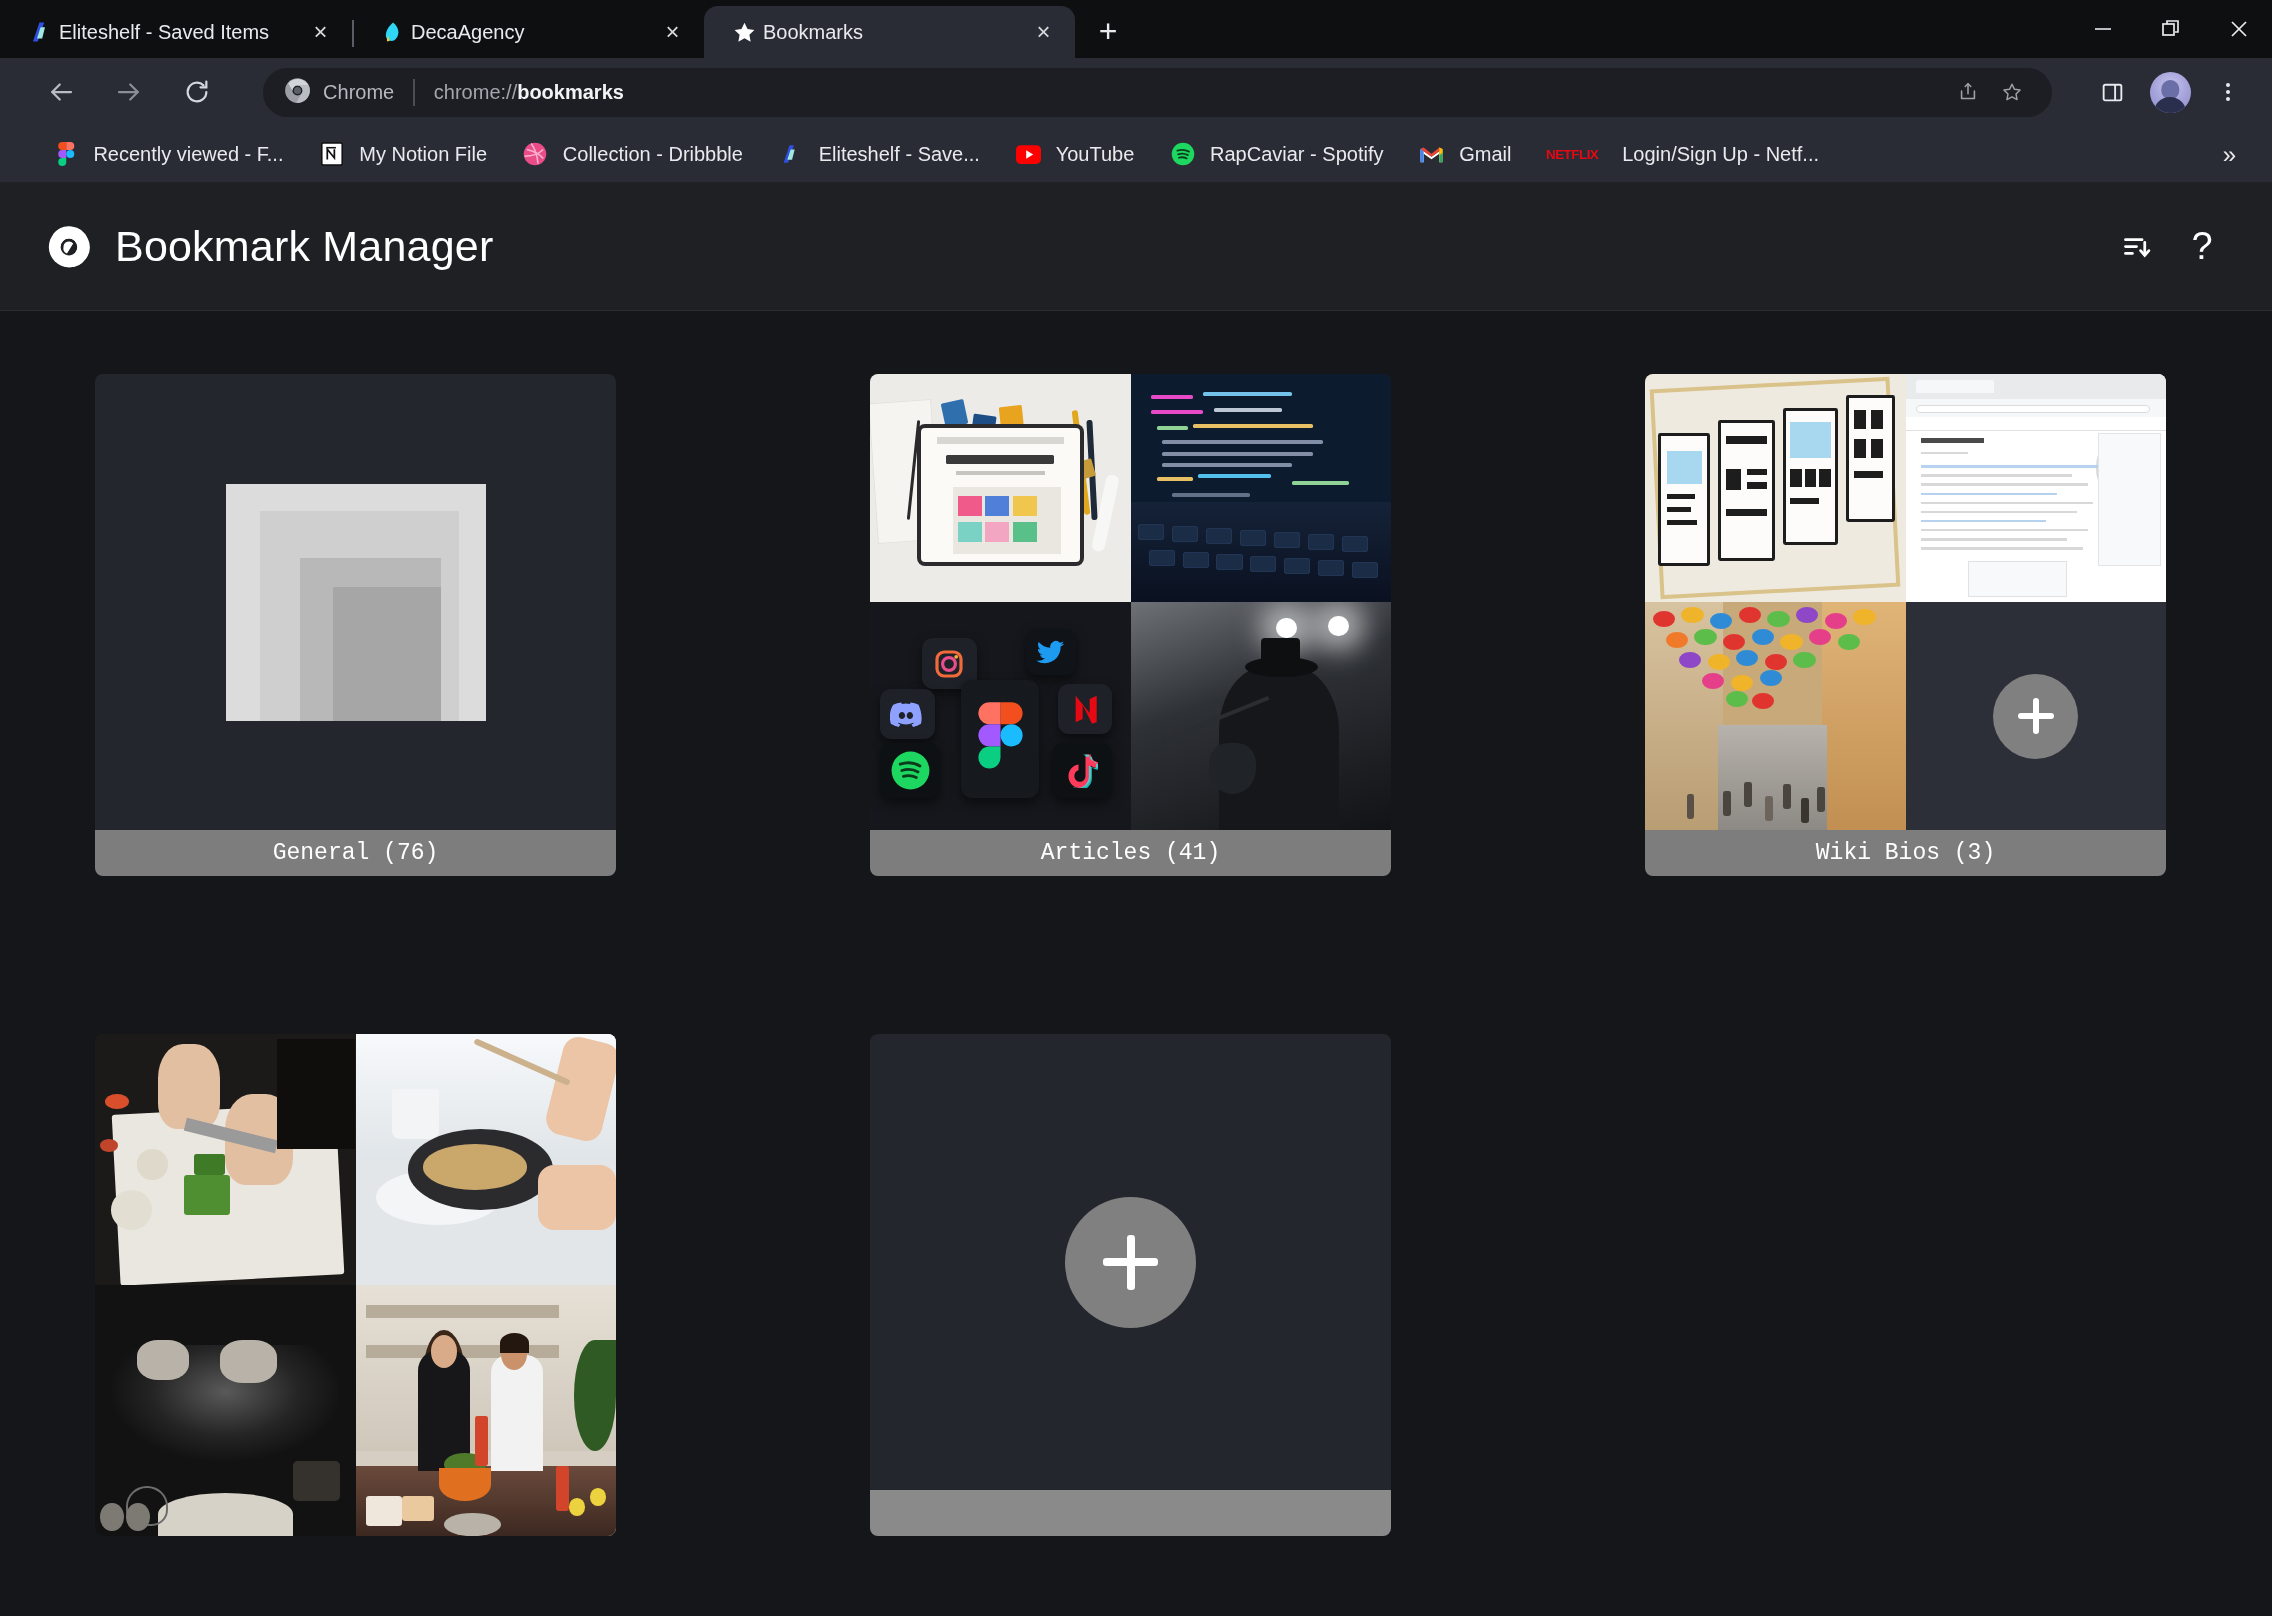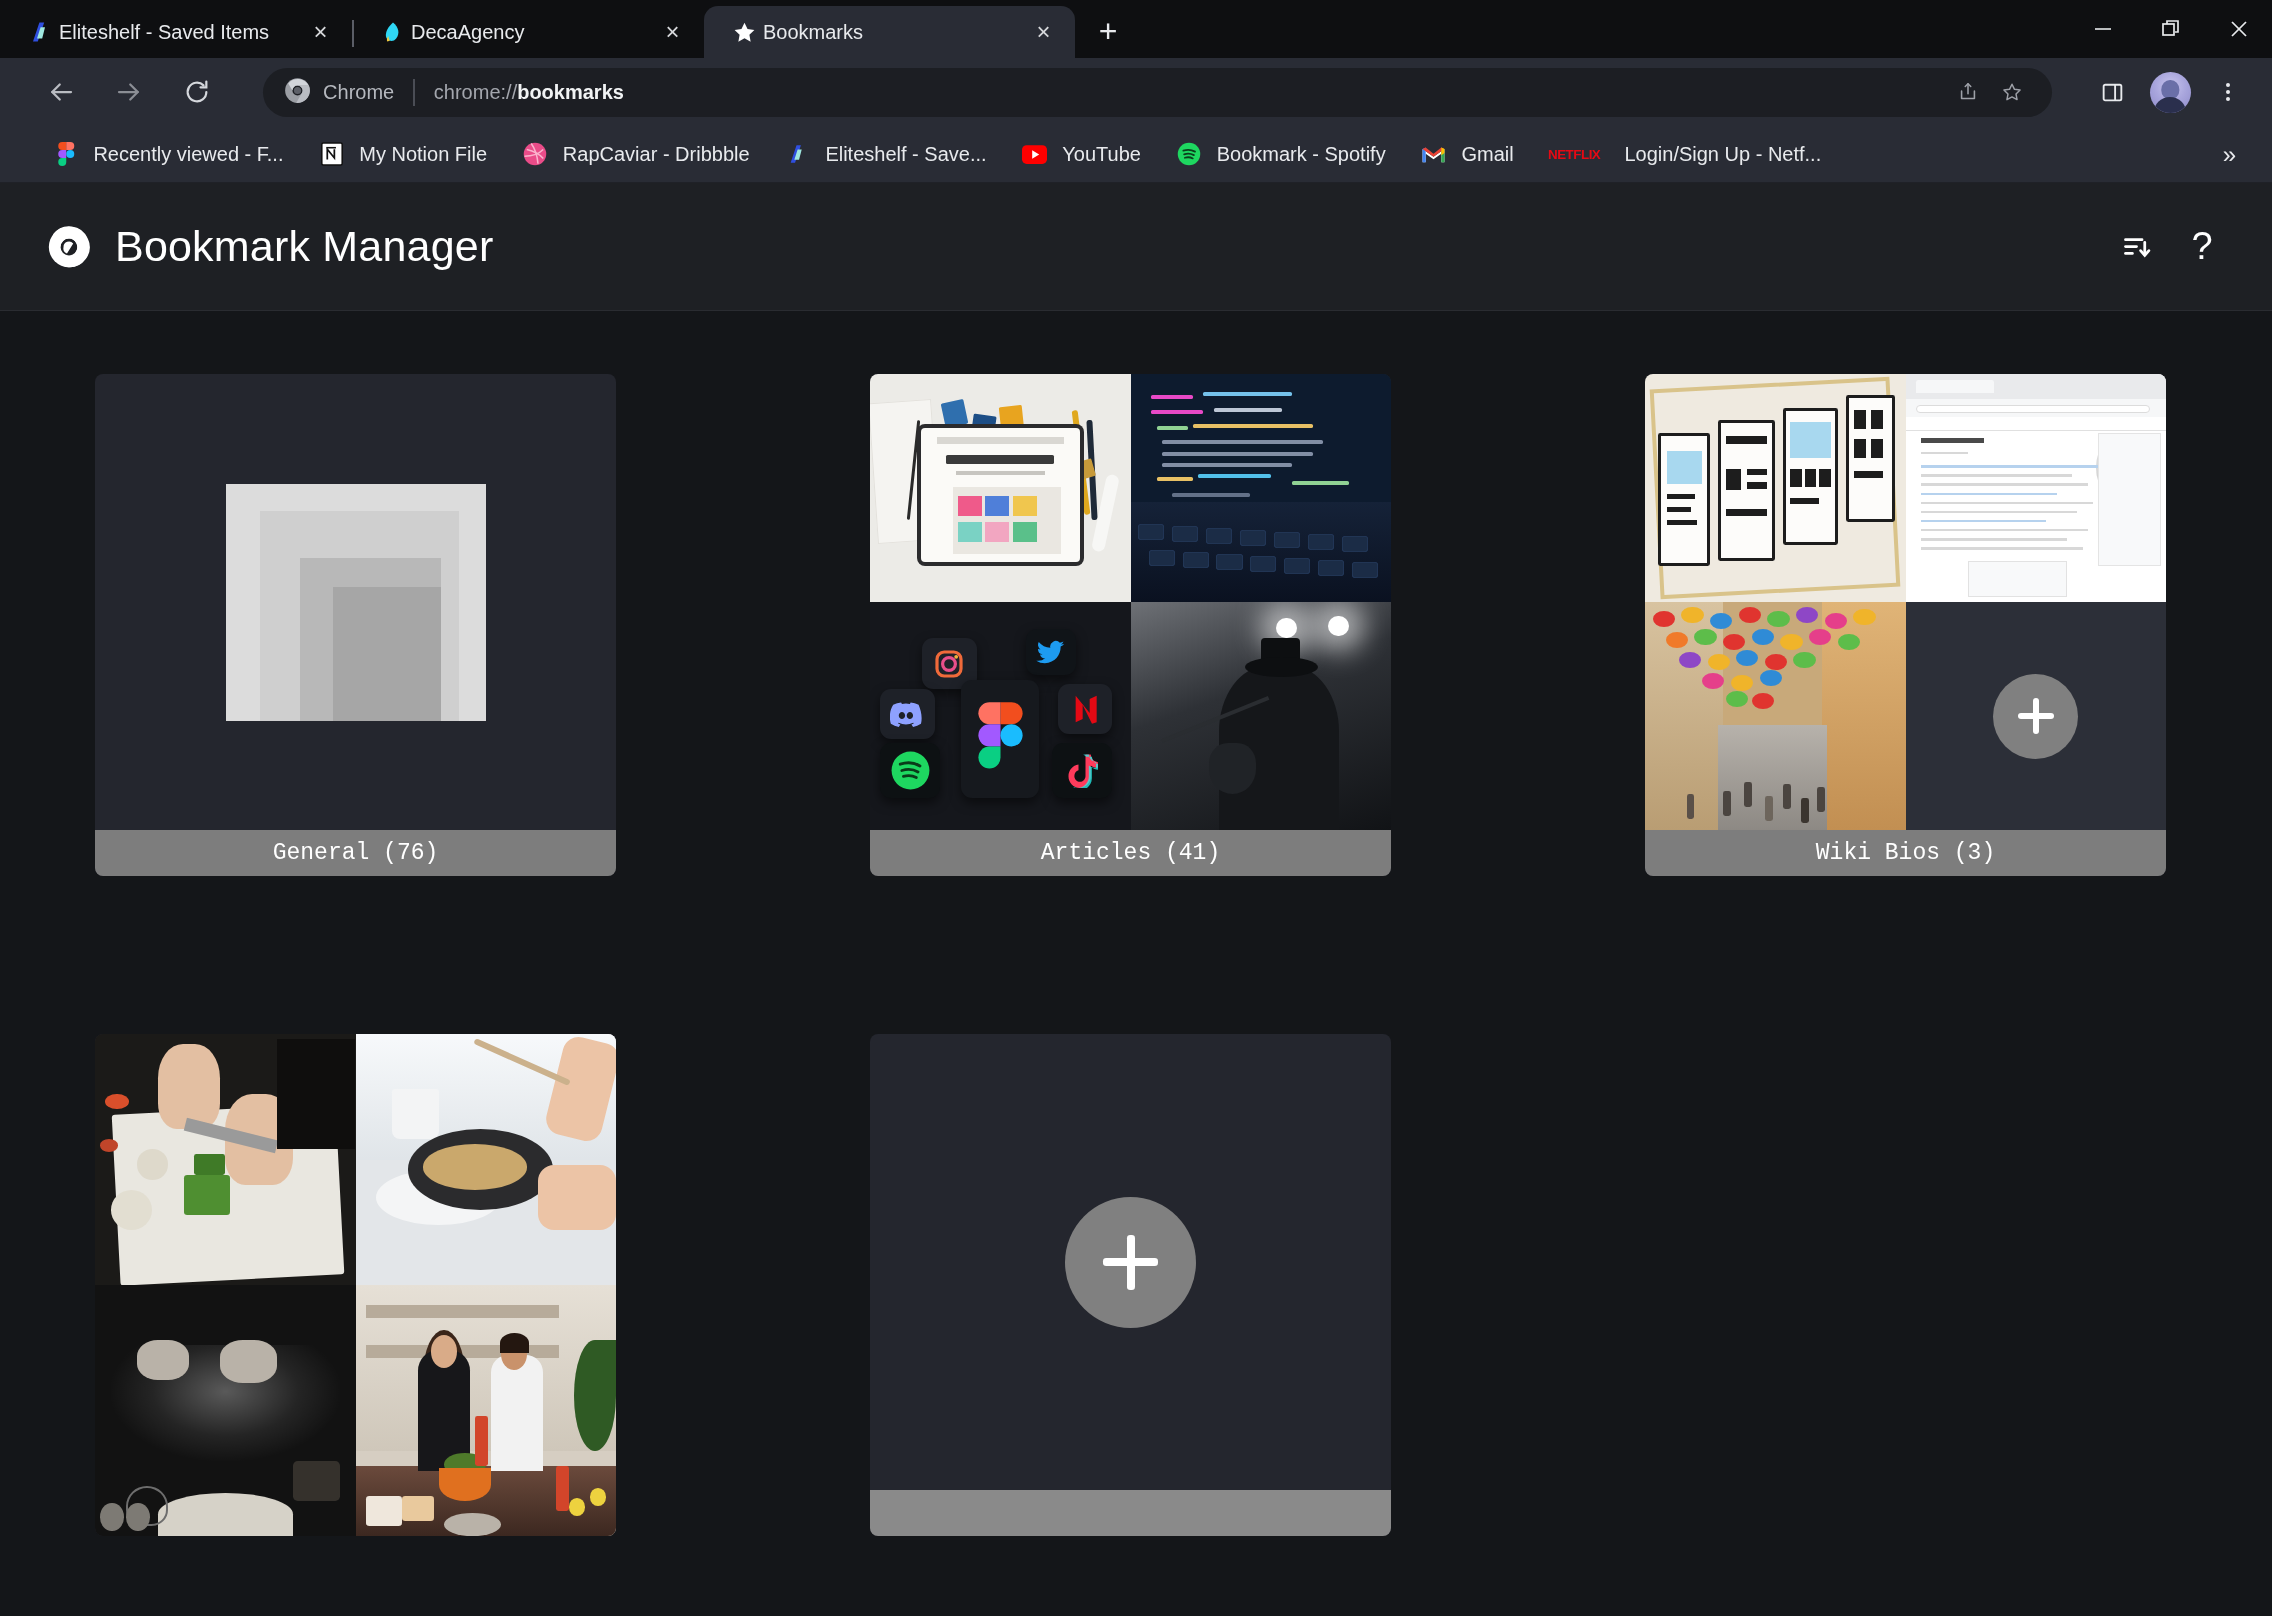--- a/index.html
+++ b/index.html
@@ -723,21 +723,21 @@
     <span class="bm-ico">
       <svg width="24" height="24" viewBox="0 0 32 32">
         <circle cx="16" cy="16" r="15" fill="#ea4c89"></circle>
         <g stroke="#fbb3cd" stroke-width="2" fill="none">
           <path d="M5 10c9 2 17 6 22 12"></path>
           <path d="M11 2c5 7 8 15 9 27"></path>
           <path d="M2 19c10 0 19-3 25-9"></path>
         </g>
       </svg>
     </span>
-    <span class="bm-label">RapCaviar - Dribbble</span>
+    <span class="bm-label">Collection - Dribbble</span>
   </div>
 
   <div class="bm-item">
     <span class="bm-ico">
       <svg width="22" height="22" viewBox="0 0 30 30">
         <path d="M13 3 L5 27 L11 27 L19 3 Z" fill="#2f4fe0"></path>
         <path d="M14.5 9 L10 23 L16.5 23 L20 9 Z" fill="#9fe8e0"></path>
       </svg>
     </span>
     <span class="bm-label">Eliteshelf - Save...</span>
@@ -757,21 +757,21 @@
     <span class="bm-ico">
       <svg width="24" height="24" viewBox="0 0 32 32">
         <circle cx="16" cy="16" r="15" fill="#1ed760"></circle>
         <g stroke="#0b3d1c" stroke-width="2.4" fill="none" stroke-linecap="round">
           <path d="M8.5 11.5c5-1.6 11-1.2 15.5 1.3"></path>
           <path d="M9.5 16.4c4.2-1.3 9.2-1 13 1.1"></path>
           <path d="M10.5 21c3.4-1 7.4-.8 10.5.9"></path>
         </g>
       </svg>
     </span>
-    <span class="bm-label">Bookmark - Spotify</span>
+    <span class="bm-label">RapCaviar - Spotify</span>
   </div>
 
   <div class="bm-item">
     <span class="bm-ico">
       <svg width="25" height="19" viewBox="0 0 32 24">
         <path d="M2 22V5l14 10L30 5v17h-4V11l-10 7L6 11v11z" fill="#ffffff"></path>
         <path d="M2 22V5l4-2 10 8 10-8 4 2v17h-4V11l-10 7L6 11v11z" fill="none"></path>
         <path d="M2 5l4-2v19H2z" fill="#4285f4"></path>
         <path d="M26 3l4 2v17h-4z" fill="#34a853"></path>
         <path d="M2 5l14 10L30 5l-4-2-10 8L6 3z" fill="#ea4335"></path>

